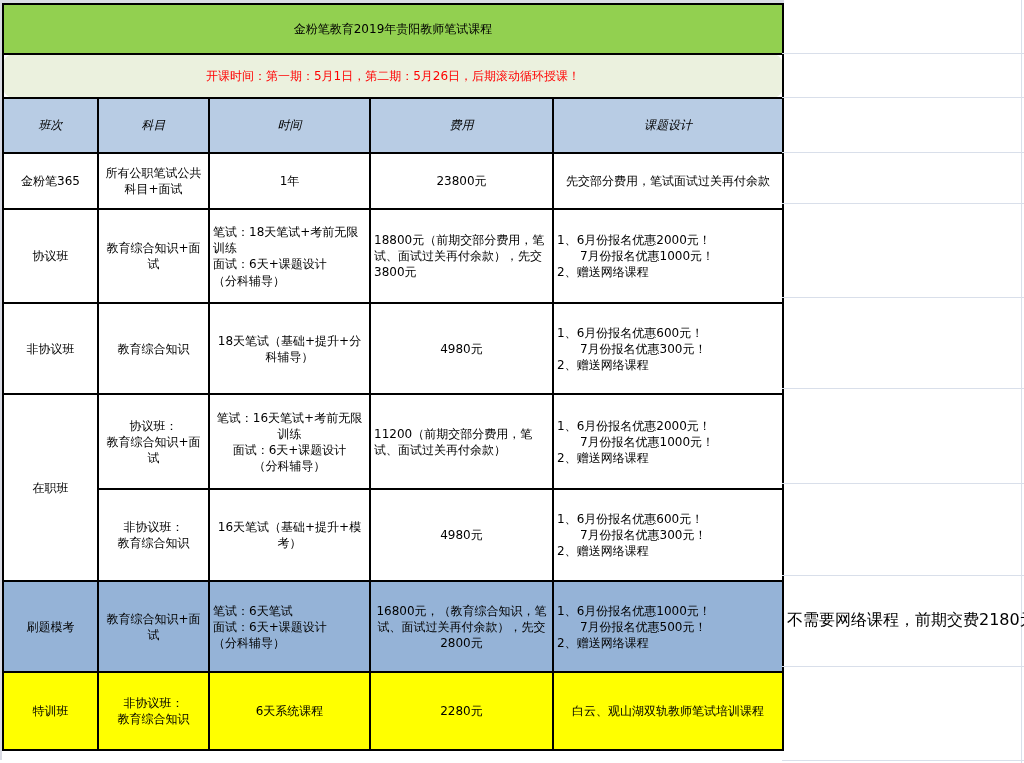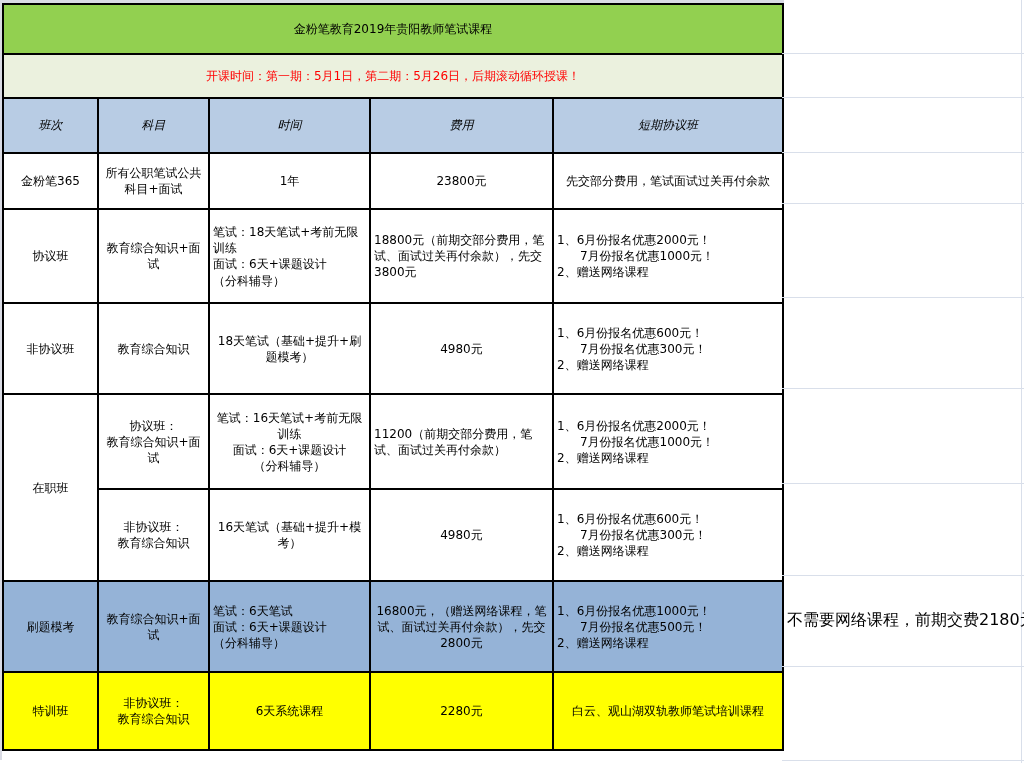--- a/index.html
+++ b/index.html
@@ -54,20 +54,21 @@
   .title-cell {
     background: var(--title-bg, #92D050);
     font-size: 21px;
     font-weight: bold;
   }
   .subtitle-cell {
     background: var(--subtitle-bg, #EBF1DE);
     color: var(--subtitle-text, #FF0000);
     font-weight: bold;
     font-size: 15px;
+    border-radius: 11px;
   }
   tr.r-head th { background: var(--header-bg, #B8CCE4); }
   tr.r6 td { background: var(--highlight-row-bg, #95B3D7); }
   tr.r7 td { background: var(--special-row-bg, #FFFF00); }
   .gridline-h {
     position: absolute; left: 782px; width: 242px; height: 1px;
     background: var(--gridline, #D9DFEA);
   }
   .gridline-v {
     position: absolute; top: 0; width: 1px; height: 763px;
@@ -101,21 +102,21 @@
     <td colspan="5" class="title-cell">金粉笔教育2019年贵阳教师笔试课程</td>
   </tr>
   <tr class="r-sub">
     <td colspan="5" class="subtitle-cell">开课时间：第一期：5月1日，第二期：5月26日，后期滚动循环授课！</td>
   </tr>
   <tr class="r-head">
     <th>班次</th>
     <th>科目</th>
     <th>时间</th>
     <th>费用</th>
-    <th>短期协议班</th>
+    <th>课题设计</th>
   </tr>
   <tr class="r1">
     <td>金粉笔365</td>
     <td>所有公职笔试公共科目+面试</td>
     <td>1年</td>
     <td>23800元</td>
     <td>先交部分费用，笔试面试过关再付余款</td>
   </tr>
   <tr class="r2">
     <td>协议班</td>
@@ -124,21 +125,21 @@
 面试：6天+课题设计
 （分科辅导）</td>
     <td class="left">18800元（前期交部分费用，笔试、面试过关再付余款），先交3800元</td>
     <td class="left">1、6月份报名优惠2000元！
       7月份报名优惠1000元！
 2、赠送网络课程</td>
   </tr>
   <tr class="r3">
     <td>非协议班</td>
     <td>教育综合知识</td>
-    <td>18天笔试（基础+提升+刷题模考）</td>
+    <td>18天笔试（基础+提升+分科辅导）</td>
     <td>4980元</td>
     <td class="left">1、6月份报名优惠600元！
       7月份报名优惠300元！
 2、赠送网络课程</td>
   </tr>
   <tr class="r4">
     <td rowspan="2">在职班</td>
     <td>协议班：
 教育综合知识+面试</td>
     <td>笔试：16天笔试+考前无限训练
@@ -157,21 +158,21 @@
     <td class="left">1、6月份报名优惠600元！
       7月份报名优惠300元！
 2、赠送网络课程</td>
   </tr>
   <tr class="r6">
     <td>刷题模考</td>
     <td>教育综合知识+面试</td>
     <td class="left">笔试：6天笔试
 面试：6天+课题设计
 （分科辅导）</td>
-    <td>16800元，（赠送网络课程，笔试、面试过关再付余款），先交2800元</td>
+    <td>16800元，（教育综合知识，笔试、面试过关再付余款），先交2800元</td>
     <td class="left">1、6月份报名优惠1000元！
       7月份报名优惠500元！
 2、赠送网络课程</td>
   </tr>
   <tr class="r7">
     <td>特训班</td>
     <td>非协议班：
 教育综合知识</td>
     <td>6天系统课程</td>
     <td>2280元</td>

